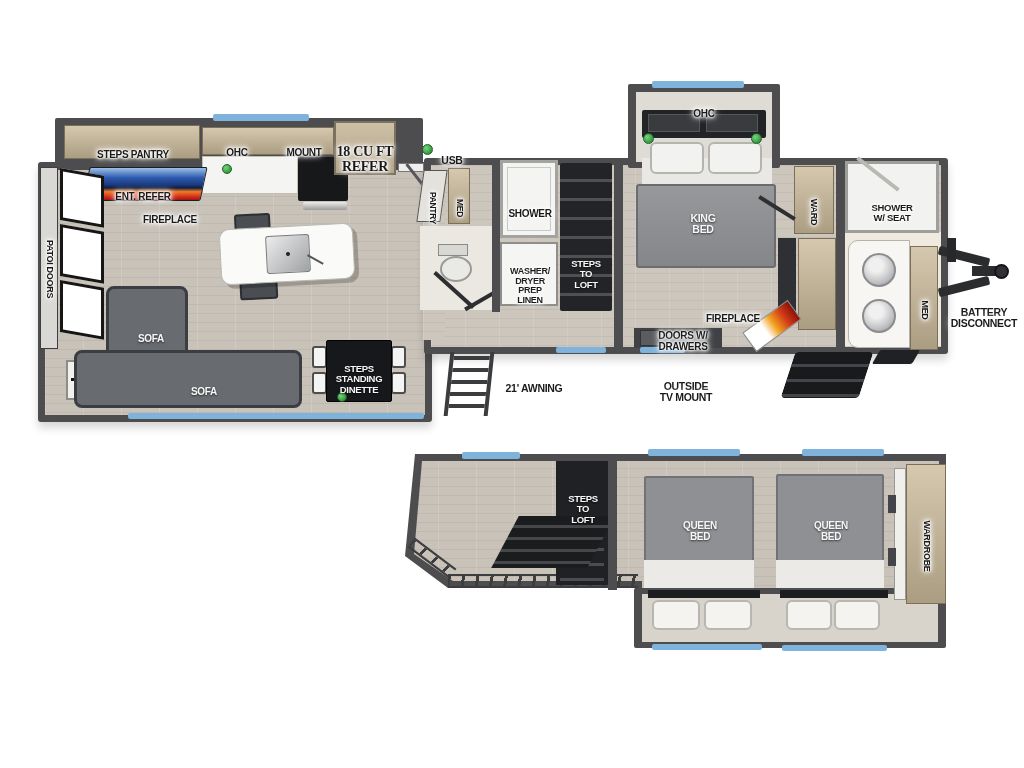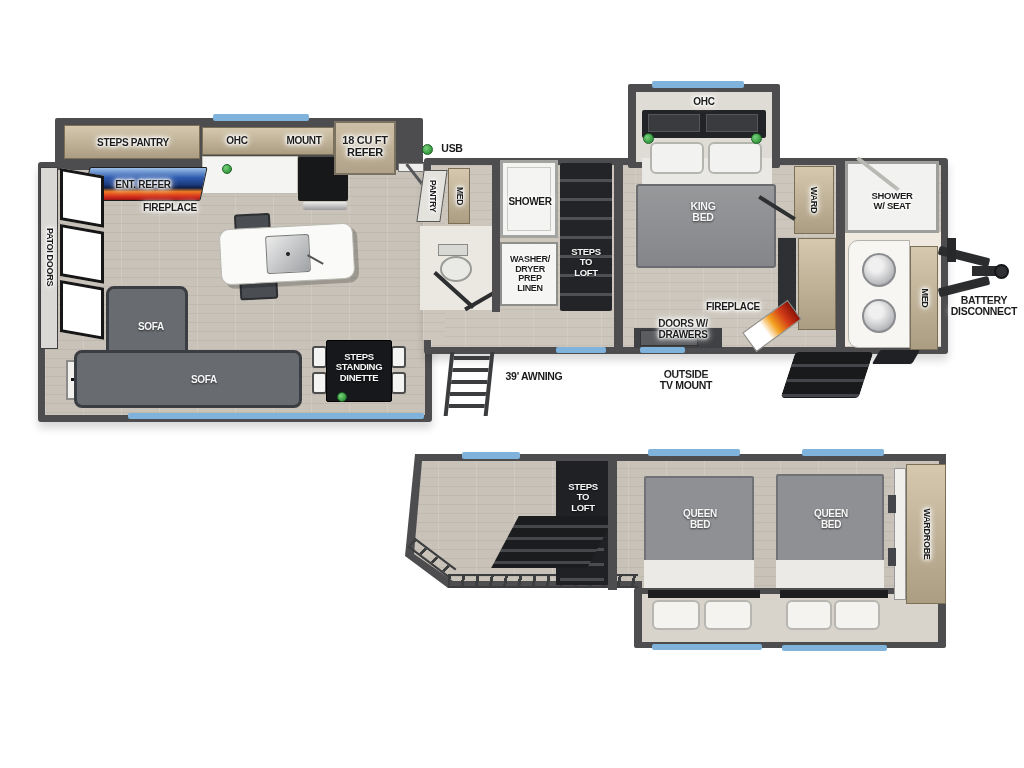--- a/index.html
+++ b/index.html
@@ -19,21 +19,21 @@
     repeating-linear-gradient(90deg, rgba(255,255,255,.14) 0 1px, transparent 1px 34px),
     #ccc6bc;}
   .tan{background:linear-gradient(180deg,#d5c8ae,#ab9d82);border:1px solid #7c6f58;box-sizing:border-box;}
   .blue{background:#7fb3dc;border-radius:2px;}
   .dot{background:radial-gradient(circle at 35% 35%, #7ad27f, #3da245 60%, #2a7d33);
        border:1px solid #1d6126;border-radius:50%;box-sizing:border-box;}
   .whitebox{background:#f4f4f2;box-sizing:border-box;}
   
   .lbl{position:absolute;font-weight:bold;font-size:10px;line-height:1.08;letter-spacing:-0.3px;
        color:#1a1a1a;text-align:center;white-space:pre-line;transform:translate(-50%,-50%);
-       text-shadow:0 0 2px #fff,0 0 3px #fff,0 0 4px #fff,0 0 6px #fff,0 0 8px #fff;z-index:30;}
+       text-shadow:0 0 2px #fff,0 0 3px #fff,0 0 4px #fff,0 0 6px #fff,0 0 8px #fff;z-index:30;margin-top:12px;}
   .lblw{color:#f7f7f7;text-shadow:0 1px 2px rgba(0,0,0,.65);}
   .v{writing-mode:vertical-rl;}
   .z20{z-index:20;} .z10{z-index:10;} .z5{z-index:5;}
 </style>
 </head>
 <body>
 
 <div id="canvas">
 
   <div>
@@ -47,21 +47,21 @@
     <div class="abs tan z10" style="left:64px;top:125px;width:136px;height:34px;"></div>
     <div class="lbl" style="left:133px;top:143px;">STEPS PANTRY</div>
     <div class="abs tan z10" style="left:202px;top:127px;width:132px;height:28px;"></div>
     <div class="lbl" style="left:237px;top:141px;">OHC</div>
     <div class="lbl" style="left:304px;top:141px;">MOUNT</div>
     <div class="abs whitebox z10" style="left:202px;top:156px;width:96px;height:38px;border:1px solid #c2beb4;"></div>
     <div class="abs dot z20" style="left:222px;top:164px;width:10px;height:10px;"></div>
     <div class="abs z10" style="left:298px;top:157px;width:50px;height:44px;background:#17181a;border-radius:2px;"></div>
     <div class="abs z20" style="left:303px;top:202px;width:44px;height:8px;background:linear-gradient(#ececec,#9b9b9b);border-radius:2px;"></div>
     <div class="abs z20" style="left:334px;top:121px;width:62px;height:54px;background:linear-gradient(180deg,#cec0a6,#b0a288);border:2px solid #7c7262;box-sizing:border-box;"></div>
-    <div class="lbl" style="left:365px;top:147px;font-size:11px;">18 CU FT
+    <div class="lbl" style="left:365px;top:147px;font-size:14px;font-family:Liberation Serif, serif;">18 CU FT
 REFER</div>
 
     <div class="abs z10" style="left:86px;top:167px;width:116px;height:32px;transform:skewX(-12deg);border:1px solid #1d1d1d;border-radius:2px;
          background:linear-gradient(180deg,#9cc0e8 0%,#2f5cb0 30%,#1b3a7e 52%,#0e1f46 62%,#ef7b22 74%,#d8341d 88%,#a01313 100%);"></div>
     <div class="lbl" style="left:143px;top:185px;">ENT. REFER</div>
     <div class="lbl" style="left:170px;top:208px;">FIREPLACE</div>
 
     <div class="abs z10" style="left:40px;top:167px;width:18px;height:182px;background:#d9d8d4;border:1px solid #3e3e40;box-sizing:border-box;"></div>
     <div class="lbl v" style="left:49px;top:257px;font-size:9px;">PATOI DOORS</div>
     <div class="abs z10" style="left:60px;top:172px;width:46px;height:174px;transform:skewY(10deg);">
@@ -177,21 +177,21 @@
 
     <div class="abs blue z20" style="left:128px;top:413px;width:296px;height:6px;"></div>
     <div class="abs blue z20" style="left:556px;top:347px;width:50px;height:6px;"></div>
     <div class="abs blue z20" style="left:640px;top:347px;width:45px;height:6px;"></div>
 
     <div class="abs z10" style="left:447px;top:352px;width:44px;height:64px;transform:skewX(-6deg);">
       <div class="abs" style="left:0;top:0;width:4px;height:64px;background:#3b3c3e;"></div>
       <div class="abs" style="left:40px;top:0;width:4px;height:64px;background:#3b3c3e;"></div>
       <div class="abs" style="left:4px;top:4px;width:36px;height:58px;background:repeating-linear-gradient(180deg,#3b3c3e 0 4px, transparent 4px 12px);"></div>
     </div>
-    <div class="lbl" style="left:534px;top:377px;font-size:10.5px;">39' AWNING</div>
+    <div class="lbl" style="left:534px;top:377px;font-size:10.5px;">21' AWNING</div>
     <div class="lbl" style="left:686px;top:380px;font-size:10.5px;">OUTSIDE
 TV MOUNT</div>
     <div class="abs z10" style="left:788px;top:352px;width:78px;height:46px;background:#191a1c;border-radius:4px;transform:skewX(-18deg);
          background-image:repeating-linear-gradient(180deg, transparent 0 12px, #44454a 12px 15px);"></div>
     <div class="abs z10" style="left:876px;top:350px;width:40px;height:14px;background:#202124;transform:skewX(-30deg);border-radius:2px;"></div>
 
     <div>
       <div class="abs z10" style="left:938px;top:252px;width:52px;height:9px;background:#2b2c2e;transform:rotate(14deg);border-radius:2px;"></div>
       <div class="abs z10" style="left:938px;top:282px;width:52px;height:9px;background:#2b2c2e;transform:rotate(-14deg);border-radius:2px;"></div>
       <div class="abs z10" style="left:972px;top:266px;width:26px;height:10px;background:#2b2c2e;"></div>

